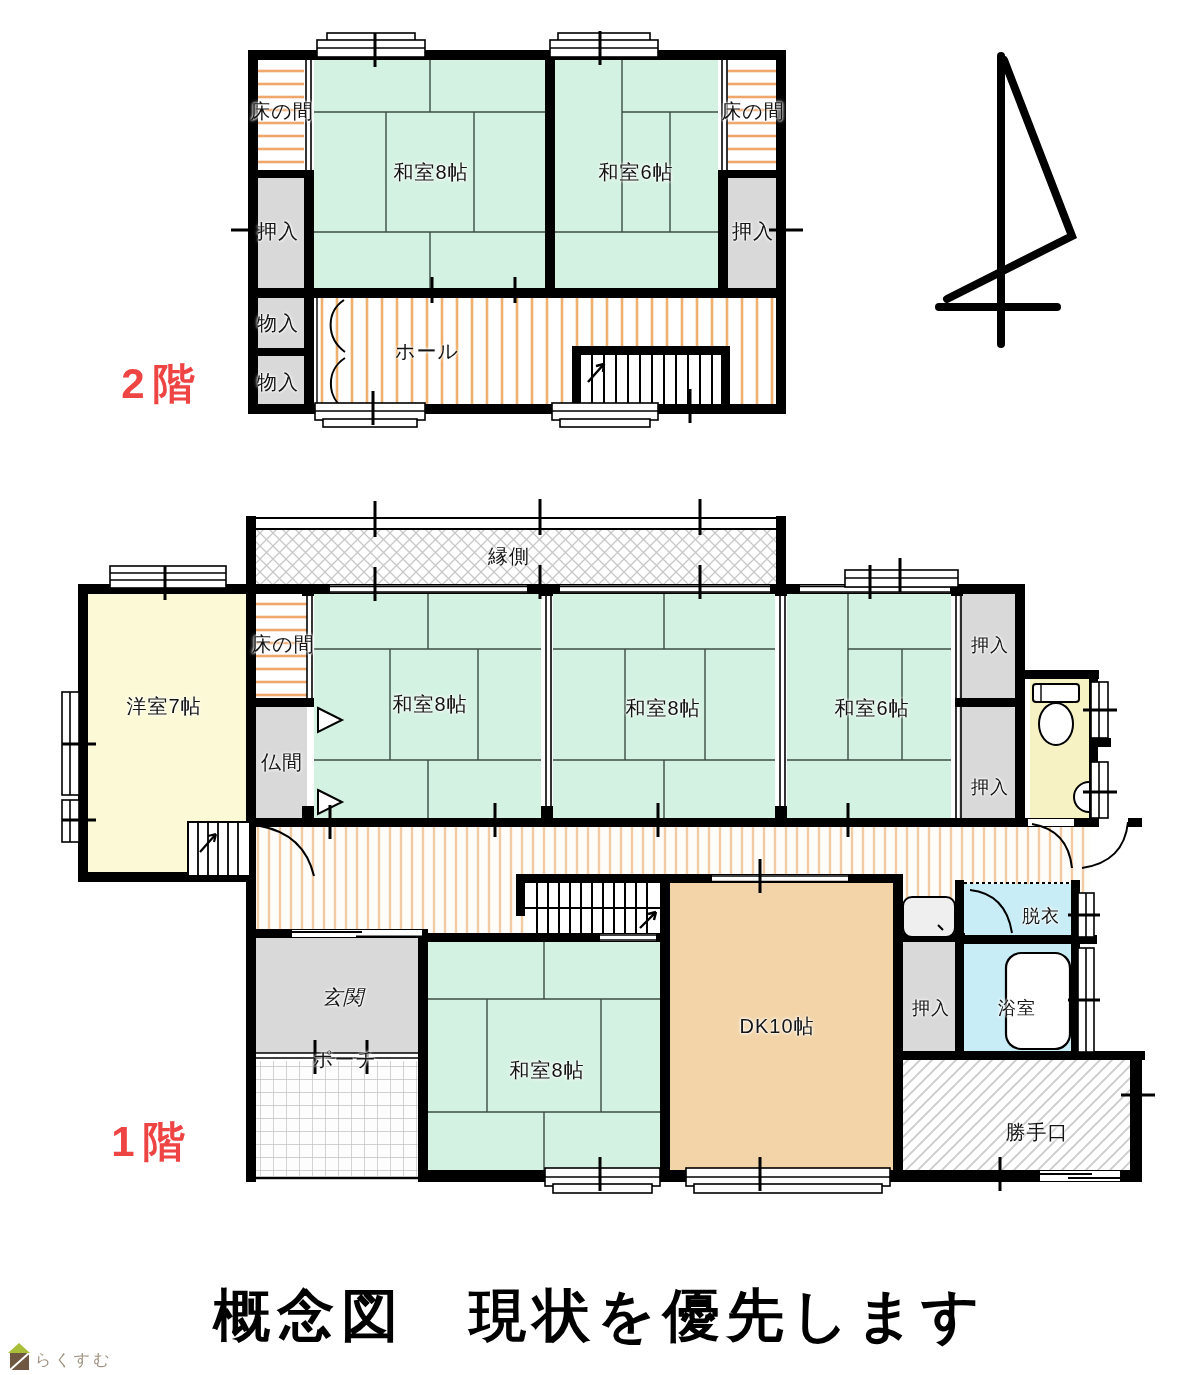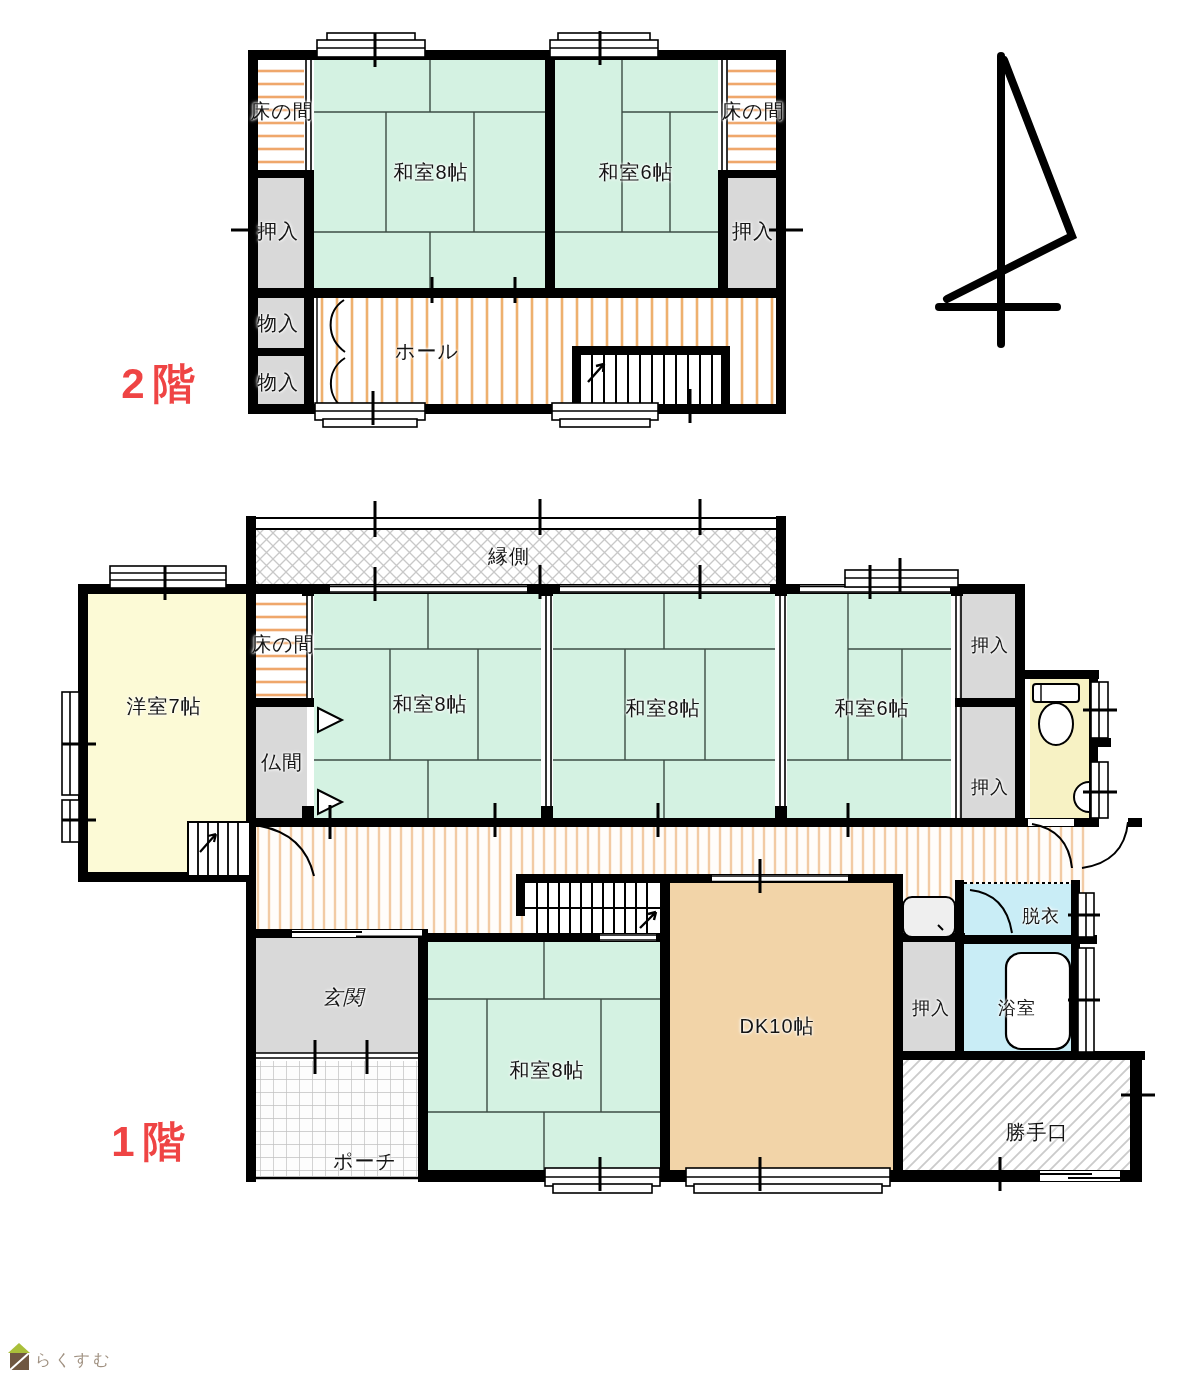--- a/index.html
+++ b/index.html
@@ -444,20 +444,21 @@
 <div class="rlabel" style="left:430px;top:704px;">和室8帖</div>
 <div class="rlabel" style="left:663px;top:708px;">和室8帖</div>
 <div class="rlabel" style="left:872px;top:708px;">和室6帖</div>
 <div class="rlabel sm" style="left:990px;top:645px;">押入</div>
 <div class="rlabel sm" style="left:990px;top:787px;">押入</div>
 <div class="rlabel sm" style="left:1041px;top:916px;">脱衣</div>
 <div class="rlabel sm" style="left:931px;top:1008px;">押入</div>
 <div class="rlabel sm" style="left:1017px;top:1008px;">浴室</div>
 <div class="rlabel" style="left:777px;top:1026px;">DK10帖</div>
 <div class="rlabel" style="left:343px;top:997px;font-style:italic;">玄関</div>
-<div class="rlabel" style="left:345px;top:1161px;margin-left:20px;">ポーチ</div>
+<div class="rlabel" style="left:345px;top:1059px;">ポーチ</div>
 <div class="rlabel" style="left:547px;top:1070px;">和室8帖</div>
 <div class="rlabel" style="left:1037px;top:1132px;">勝手口</div>
 <div class="floor-label" style="left:152px;top:1142px;">1階</div>
 
+<div class="main-title" style="left:600px;top:1316px;">概念図　現状を優先します</div>
 <div class="logo-text" style="left:35px;top:1360px;">らくすむ</div>
 
 </div>
 
 </body></html>

